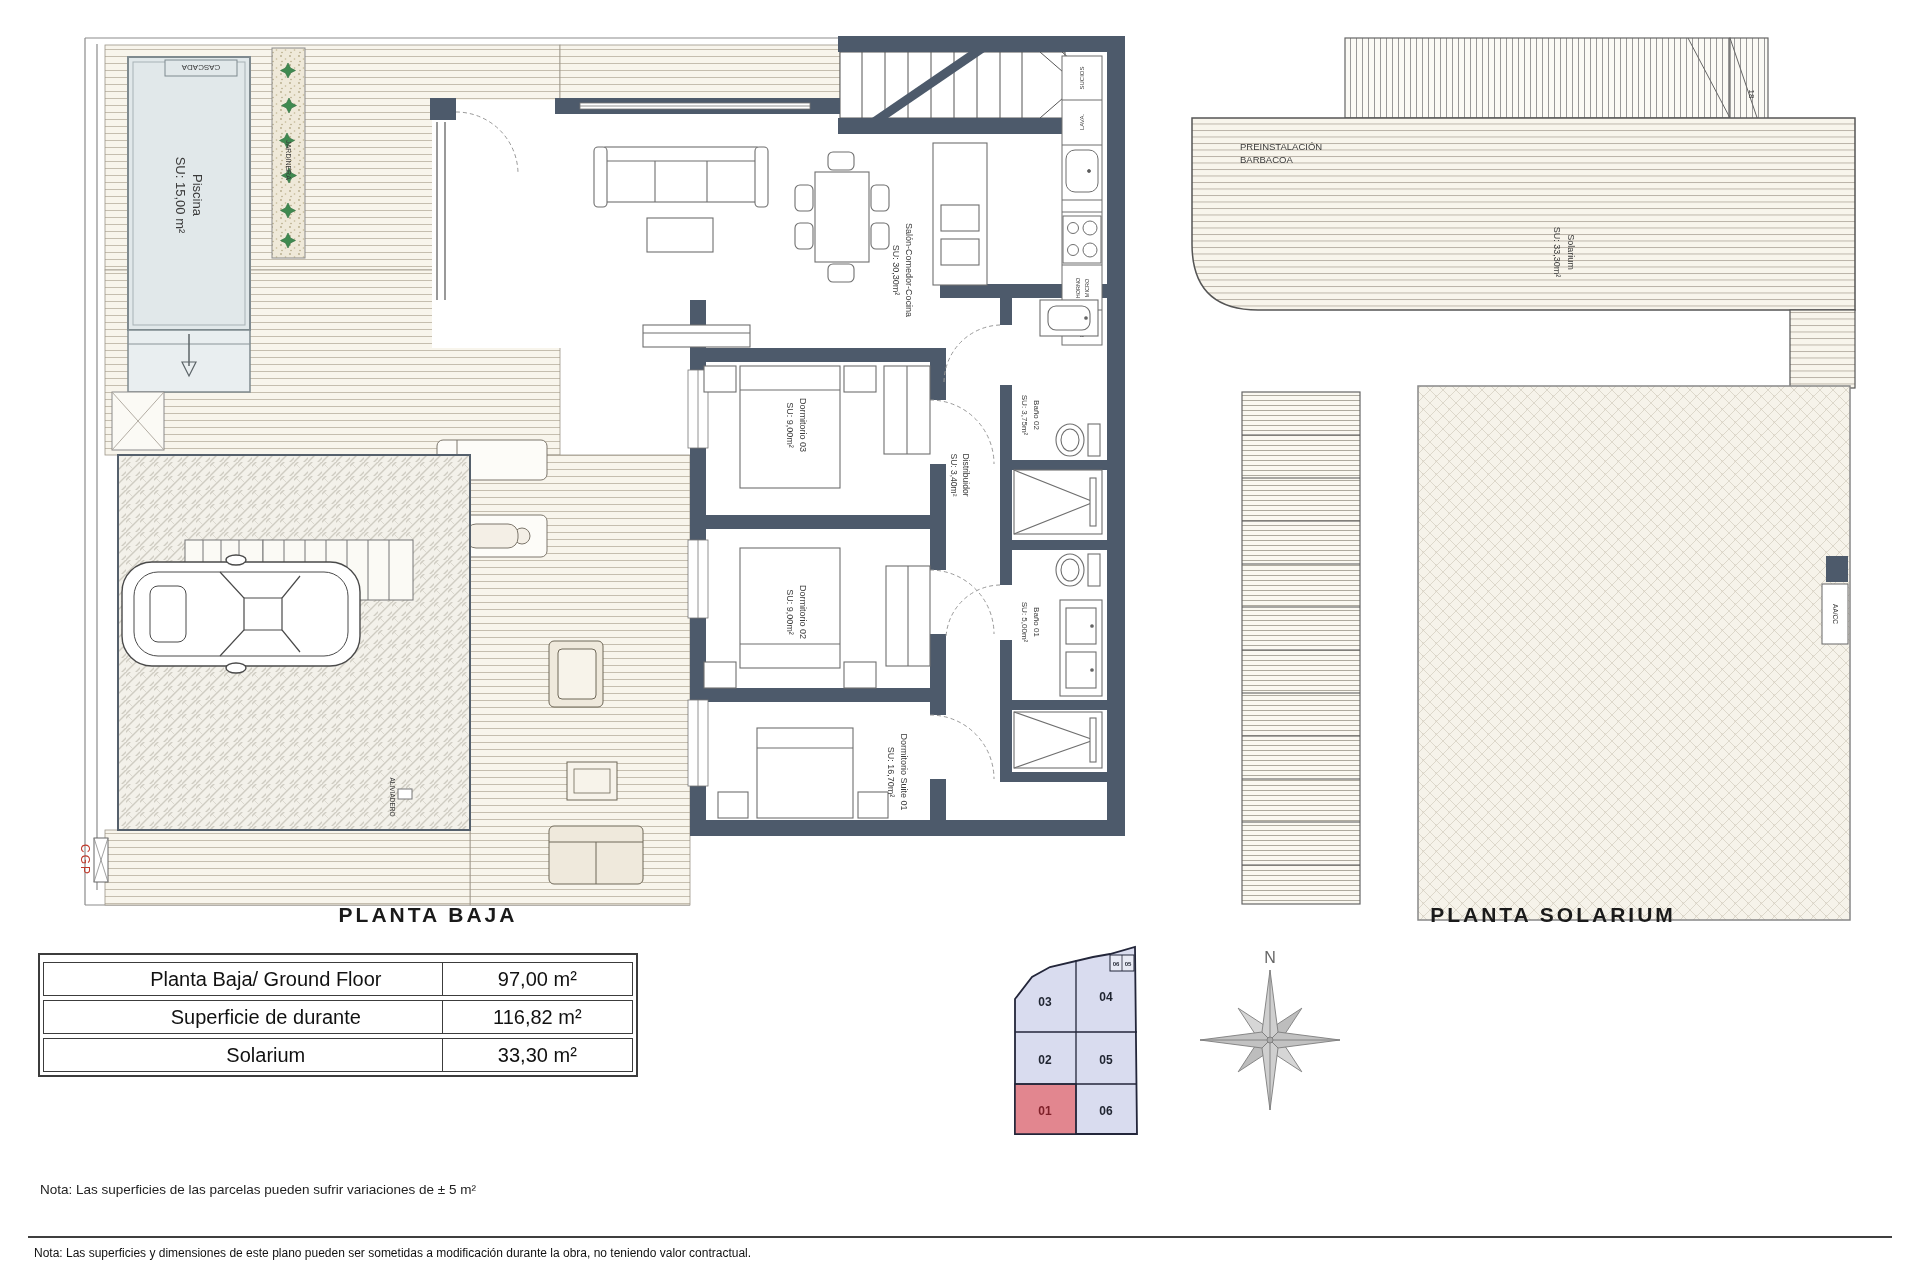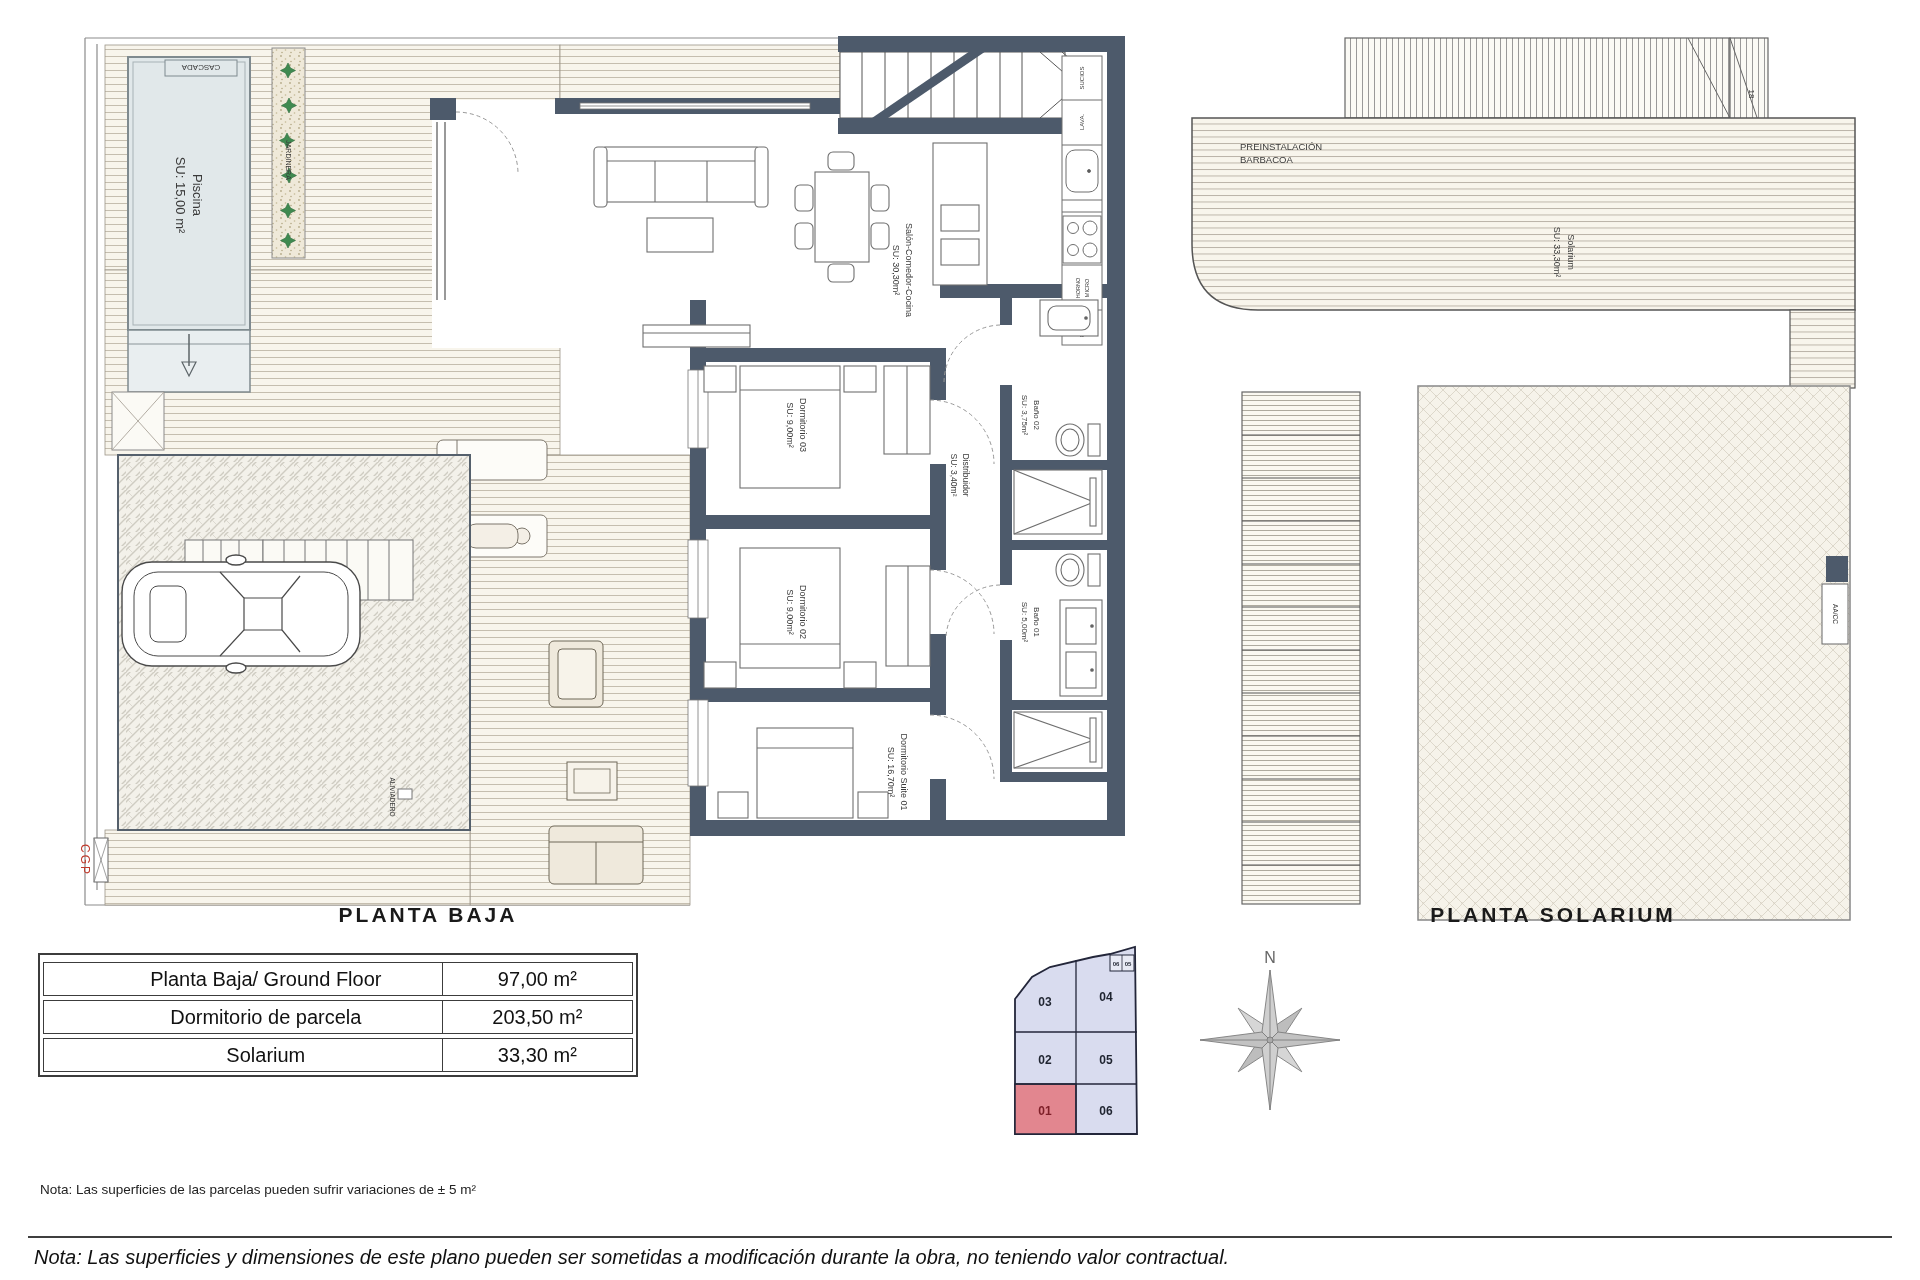--- a/index.html
+++ b/index.html
@@ -9,21 +9,21 @@
   .faint{fill:#9a9488;}
   
   #surf-table{position:absolute;left:38px;top:953px;width:600px;border:2px solid #3c3c3c;background:#fff;padding:3px;box-sizing:border-box;}
   #surf-header{background:#c5c5c5;border:1.5px solid #555;height:44px;display:flex;align-items:center;justify-content:center;
      font-size:26px;letter-spacing:1px;color:#1d1d1d;}
   .surf-row{display:flex;border:1.5px solid #3c3c3c;margin-top:4px;height:32px;padding-left:46px;}
   .surf-row .c1{width:65%;border-right:1.5px solid #3c3c3c;display:flex;align-items:center;justify-content:center;font-size:20px;color:#111;}
   .surf-row .c2{width:35%;display:flex;align-items:center;justify-content:center;font-size:20px;color:#111;}
   #surf-note{position:absolute;left:40px;top:1182px;font-size:13.5px;color:#222;}
   #footer-line{position:absolute;left:28px;top:1236px;width:1864px;height:2px;background:#3f3f3f;}
-  #footer-note{position:absolute;left:34px;top:1246px;font-size:20px;color:#111;font-style:italic;}
+  #footer-note{position:absolute;left:34px;top:1246px;font-size:12px;color:#111;}
 </style>
 </head>
 <body>
 
 <div id="canvas">
 
 <svg width="1920" height="1280" viewBox="0 0 1920 1280">
 <defs>
   <pattern id="deckH" width="6" height="7" patternUnits="userSpaceOnUse">
     <rect width="6" height="7" fill="#f8f5ec"></rect>
@@ -431,22 +431,22 @@
 </svg>
 </svg>
 
 
 <div id="surf-table">
   <div class="surf-row">
     <div class="c1">Planta Baja/ Ground Floor</div>
     <div class="c2">97,00 m²</div>
   </div>
   <div class="surf-row">
-    <div class="c1">Dormitorio de parcela</div>
-    <div class="c2">203,50 m²</div>
+    <div class="c1">Superficie de durante</div>
+    <div class="c2">116,82 m²</div>
   </div>
   <div class="surf-row">
     <div class="c1">Solarium</div>
     <div class="c2">33,30 m²</div>
   </div>
 </div>
 <div id="surf-note">Nota: Las superficies de las parcelas pueden sufrir variaciones de ± 5 m²</div>
 
 <div id="footer-line"></div>
 <div id="footer-note">Nota: Las superficies y dimensiones de este plano pueden ser sometidas a modificación durante la obra, no teniendo valor contractual.</div>

